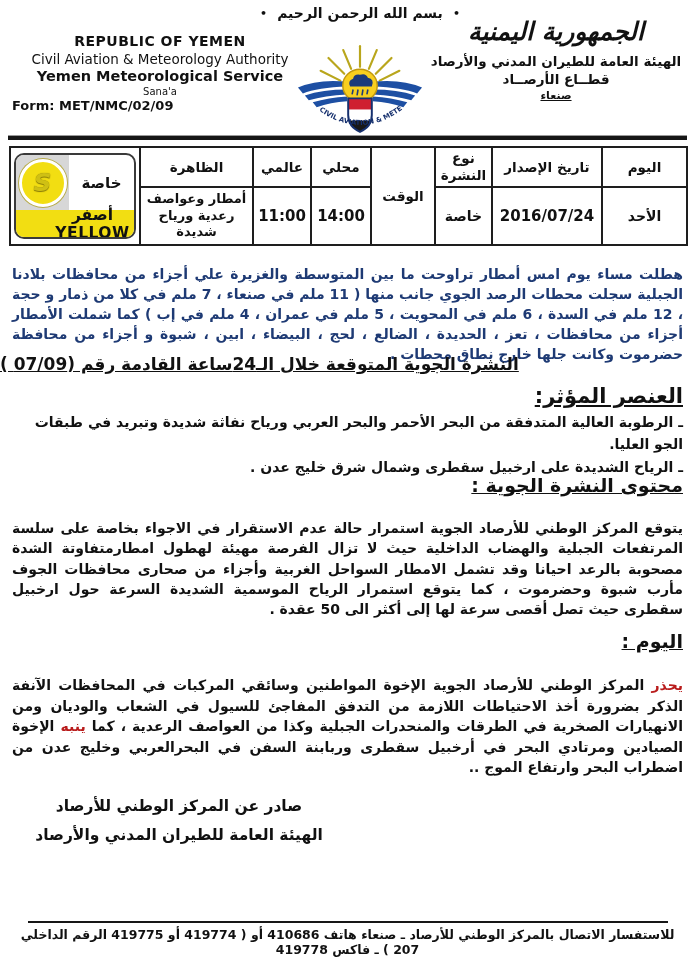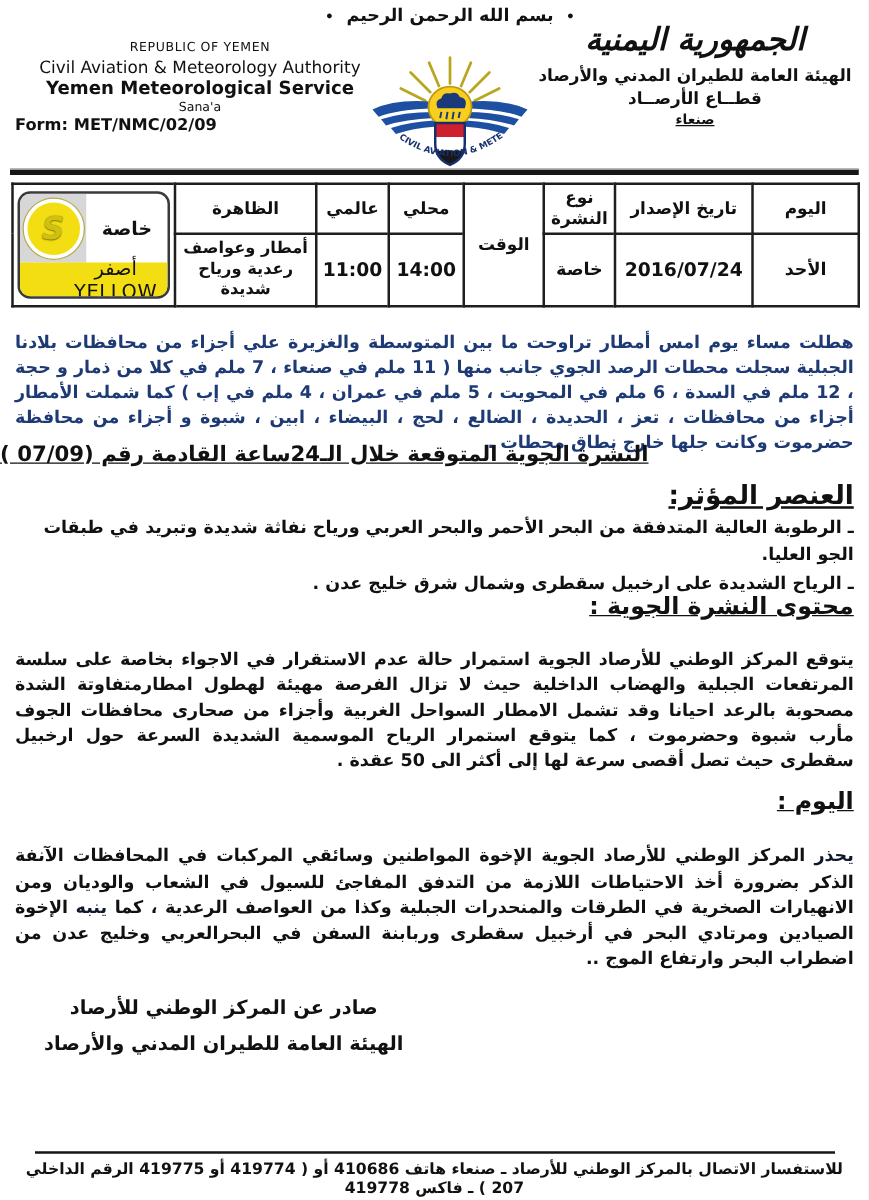--- a/index.html
+++ b/index.html
@@ -9,21 +9,21 @@
     margin:0 auto;
   }
   
   .bismillah{
     position:absolute;top:5px;left:250px;width:220px;
     display:flex;align-items:center;justify-content:center;gap:10px;
     font-weight:bold;font-size:14px;direction:rtl;
   }
   .bismillah .dot{font-size:11px;}
   .hdr-left{position:absolute;top:33px;left:10px;width:300px;text-align:center;line-height:1.25;}
-  .hdr-left .l1{font-weight:normal;font-size:10px;letter-spacing:.5px;text-align:center;}
+  .hdr-left .l1{font-weight:bold;font-size:14px;letter-spacing:.5px;text-align:center;}
   .hdr-left .l2{font-size:13.5px;}
   .hdr-left .l3{font-weight:bold;font-size:14.5px;}
   .hdr-left .l4{font-size:10px;}
   .hdr-left .l5{font-weight:bold;font-size:13px;text-align:left;margin-left:2px;}
   .hdr-right{position:absolute;top:14px;right:8px;width:262px;text-align:center;direction:rtl;}
   .hdr-right .callig{font-size:25px;font-weight:bold;font-style:italic;line-height:1.4;}
   .hdr-right .a1{font-size:13.5px;font-weight:bold;margin-top:4px;}
   .hdr-right .a2{font-size:13.5px;font-weight:bold;margin-top:2px;letter-spacing:1px;}
   .hdr-right .a3{font-size:11px;font-weight:bold;margin-top:2px;text-decoration:underline;}
   .logo{position:absolute;top:43px;left:296px;width:128px;height:93px;}
@@ -46,38 +46,38 @@
   .badge-top{flex:1;display:flex;}
   .badge-sq{width:53px;background:#d7d7d7;display:flex;align-items:center;justify-content:center;}
   .badge-circle{width:42px;height:42px;border-radius:50%;background:#f2de12;
     border:3px solid #fff;box-shadow:0 0 0 1px #b7ab4a;
     display:flex;align-items:center;justify-content:center;
     font-weight:bold;font-style:italic;font-size:25px;color:#cfc014;
     text-shadow:0 0 1px #8a7d08, 0 1px 1px #8a7d08;}
   .badge-type{flex:1;display:flex;align-items:center;justify-content:center;
     font-weight:bold;font-size:15px;direction:rtl;}
   .badge-bottom{height:27px;background:#f2de12;display:flex;align-items:center;justify-content:center;
-    font-weight:normal;font-size:15.5px;direction:rtl;letter-spacing:.5px;padding-left:35px;}
+    font-weight:bold;font-size:15.5px;direction:rtl;letter-spacing:.5px;padding-left:35px;}
   
   .intro{position:absolute;top:250px;right:12px;width:671px;direction:rtl;text-align:justify;
     font-weight:bold;font-size:14px;line-height:1.43;color:#1e3a74;}
   .bulletin-title{position:absolute;top:354px;left:0;width:100%;text-align:left;direction:rtl;}
   .bulletin-title span{font-size:17px;font-weight:bold;text-decoration:underline;}
   .factors{position:absolute;top:384px;right:12px;width:671px;direction:rtl;}
   .factor-heading{font-size:21px;font-weight:bold;text-decoration:underline;margin-bottom:3px;}
   .factor-line{font-size:14px;font-weight:bold;line-height:1.6;}
   .content-heading{position:absolute;top:474px;right:12px;direction:rtl;
     font-size:19px;font-weight:bold;text-decoration:underline;}
   .content-para{position:absolute;top:504px;right:12px;width:671px;direction:rtl;text-align:justify;
     font-weight:bold;font-size:14px;line-height:1.45;}
   .warning-heading{position:absolute;top:630px;right:12px;direction:rtl;
     font-size:19px;font-weight:bold;text-decoration:underline;}
   .warning-para{position:absolute;top:661px;right:12px;width:671px;direction:rtl;text-align:justify;
     font-weight:bold;font-size:14px;line-height:1.47;}
-  .red-word{color:#0f172a;}
+  .red-word{color:#b91c1c;}
   .signature{position:absolute;top:792px;left:10px;width:338px;text-align:center;direction:rtl;
     font-weight:bold;font-size:15.5px;line-height:1.85;}
   
   .footer-line{position:absolute;top:921px;left:28px;width:640px;border-top:2px solid #161616;}
   .footer-text{position:absolute;top:927px;right:8px;width:679px;direction:rtl;text-align:center;
     font-weight:bold;font-size:12.5px;}
 </style>
 </head>
 <body>
 

